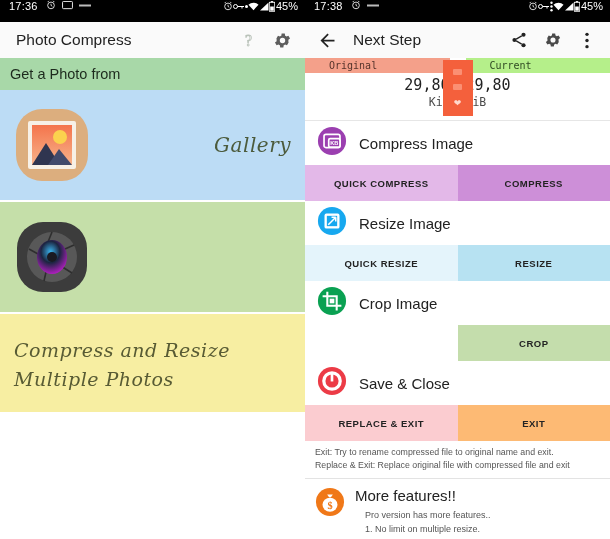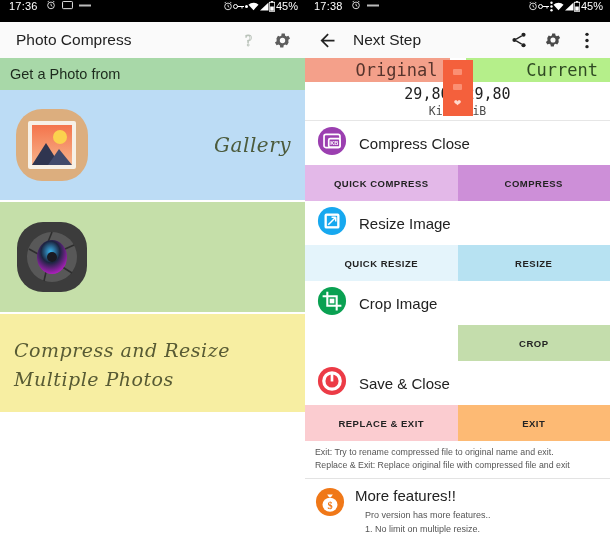--- a/index.html
+++ b/index.html
@@ -45,22 +45,22 @@
   .row-spacer{flex:1;}
 
   .icon-tile{width:76px;height:76px;flex:0 0 76px;}
 
   
   .sizebar{display:flex;height:62px;background:#fff;border-bottom:1px solid #e6e6e6;
            position:relative;}
   .size-col{flex:1;display:flex;flex-direction:column;}
   .size-col.orig{align-items:flex-end;padding-right:8px;}
   .size-col.curr{align-items:flex-start;padding-left:8px;}
-  .size-tag{font-family:"DejaVu Sans Mono",monospace;font-size:17px;color:#4a3b3b;
-            padding:2px 12px;box-sizing:border-box;width:100%;text-align:right;}
+  .size-tag{font-family:"DejaVu Sans Mono",monospace;font-size:10px;color:#4a3b3b;
+            padding:2px 24px;box-sizing:border-box;width:100%;text-align:left;}
   .size-col.orig .size-tag{background:#f4a08a;color:#56342c;}
   .size-col.curr .size-tag{background:#b5ef8a;color:#2f4a23;}
   .size-val{font-family:"DejaVu Sans Mono",monospace;font-size:15px;color:#222;margin-top:3px;}
   .size-unit{font-family:"DejaVu Sans Mono",monospace;font-size:11.5px;color:#4a4a4a;margin-top:1px;}
   .thumb{position:absolute;left:50%;transform:translateX(-50%);top:2px;width:30px;height:56px;
          background:#f4603c;display:flex;flex-direction:column;align-items:center;
          justify-content:space-around;padding:4px 0;box-sizing:border-box;}
   .thumb-g{width:9px;height:6px;background:#fb8f73;border-radius:1px;}
   .thumb-heart{color:#ffd9cd;font-size:9px;line-height:1;}
 
@@ -326,21 +326,21 @@
     <div class="section">
       <div class="sec-head">
         <span>
           <svg width="30" height="30" viewBox="0 0 32 32">
               <circle cx="16" cy="16" r="15" fill="#9b3fb0"></circle>
               <rect x="7.5" y="9" width="17" height="14" rx="2" fill="none" stroke="#fff" stroke-width="1.8"></rect>
               <rect x="12.5" y="13.5" width="12" height="9" rx="1.5" fill="#9b3fb0" stroke="#fff" stroke-width="1.8"></rect>
               <text x="18.5" y="20.5" font-size="6" font-family="Liberation Sans, sans-serif" fill="#fff" text-anchor="middle" font-weight="bold">KB</text>
             </svg>
         </span>
-        <span class="label">Compress Close</span>
+        <span class="label">Compress Image</span>
       </div>
       <div class="sec-btns">
         <div class="sec-btn" style="background:#e3b8e8">QUICK COMPRESS</div>
         <div class="sec-btn" style="background:#cd8fd8">COMPRESS</div>
       </div>
     </div>
 
     <div class="section">
       <div class="sec-head">
         <span>

